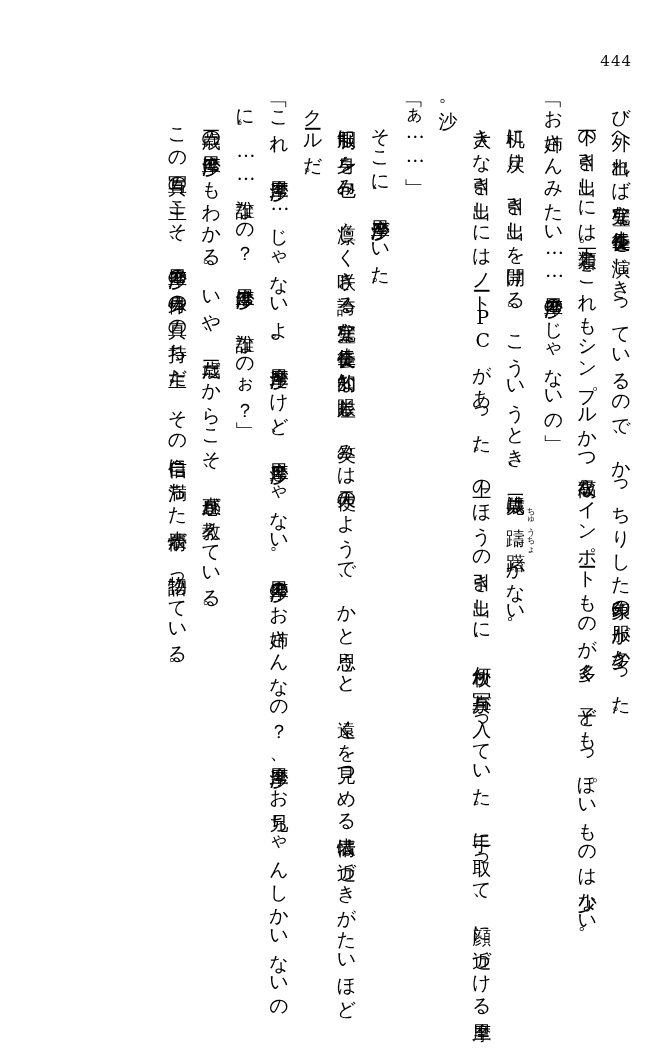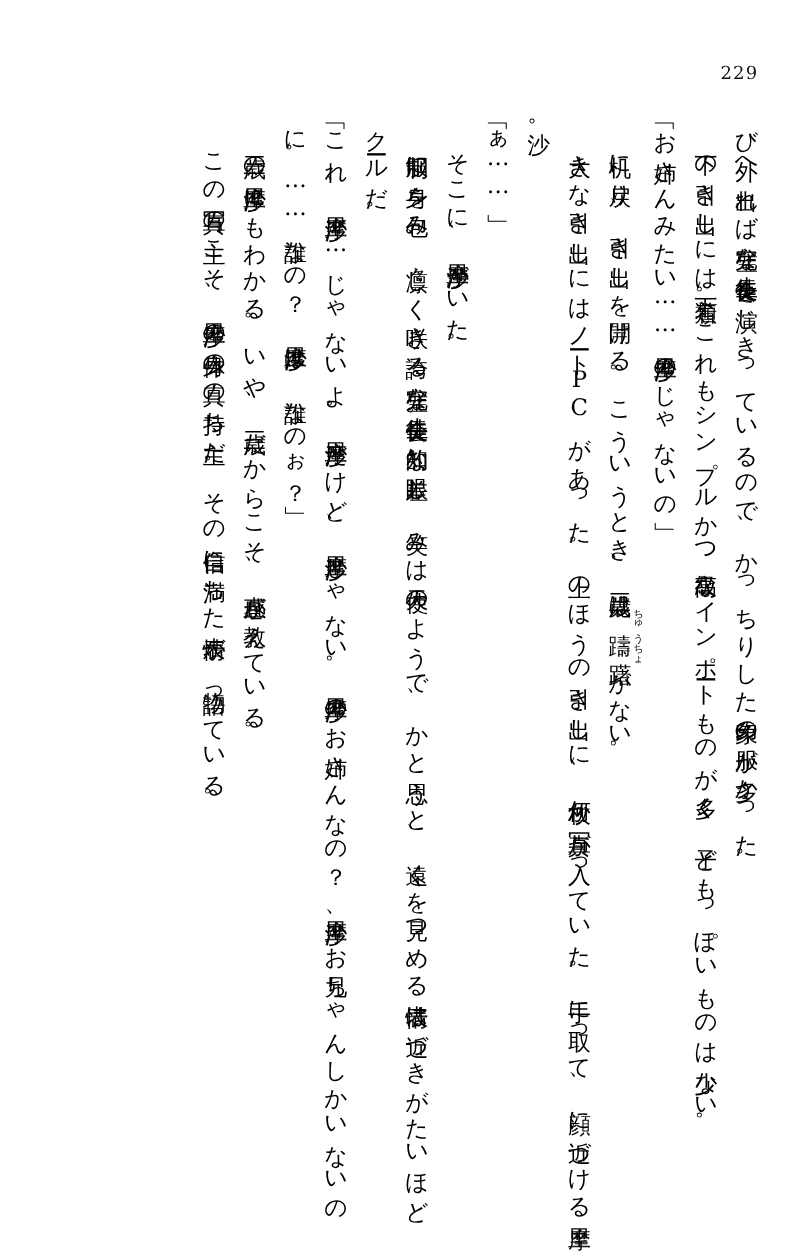--- a/index.html
+++ b/index.html
@@ -60,21 +60,21 @@
     font-size: 8.5px;
     letter-spacing: 0;
     line-height: 1;
   }
 </style>
 </head>
 <body>
 
 <div class="page">
 
-  <div class="page-number">229</div>
+  <div class="page-number">444</div>
 
   <div class="body-text">
     <p><span>び外へ出れば完璧な生徒会長を演じきっているので、かっちりした印象の服が多かった。</span></p>
     <p class="indent"><span>下の引き出しには下着類。これもシンプルかつ高級なインポートものが多く、子どもっぽいものは少ない。</span></p>
     <p><span>「お姉さんみたい……摩里沙のじゃないの」</span></p>
     <p class="indent"><span>机に戻り、引き出しを開ける。こういうとき、三歳児は<ruby>躊躇<rt>ちゅうちょ</rt></ruby>がない。</span></p>
     <p class="indent"><span>大きな引き出しにはノートPCがあった。上のほうの引き出しに、何枚か写真が入っていた。手に取って、顔に近づける摩里沙。</span></p>
     <p><span>「ぁ……」</span></p>
     <p class="indent"><span>そこに、摩里沙がいた。</span></p>
     <p class="indent"><span>制服に身を包み、凛々しく咲き誇る完璧な生徒会長。知的な眼差し。笑みは天使のようで、かと思うと、遠くを見つめる表情は近づきがたいほどクールだ。</span></p>

